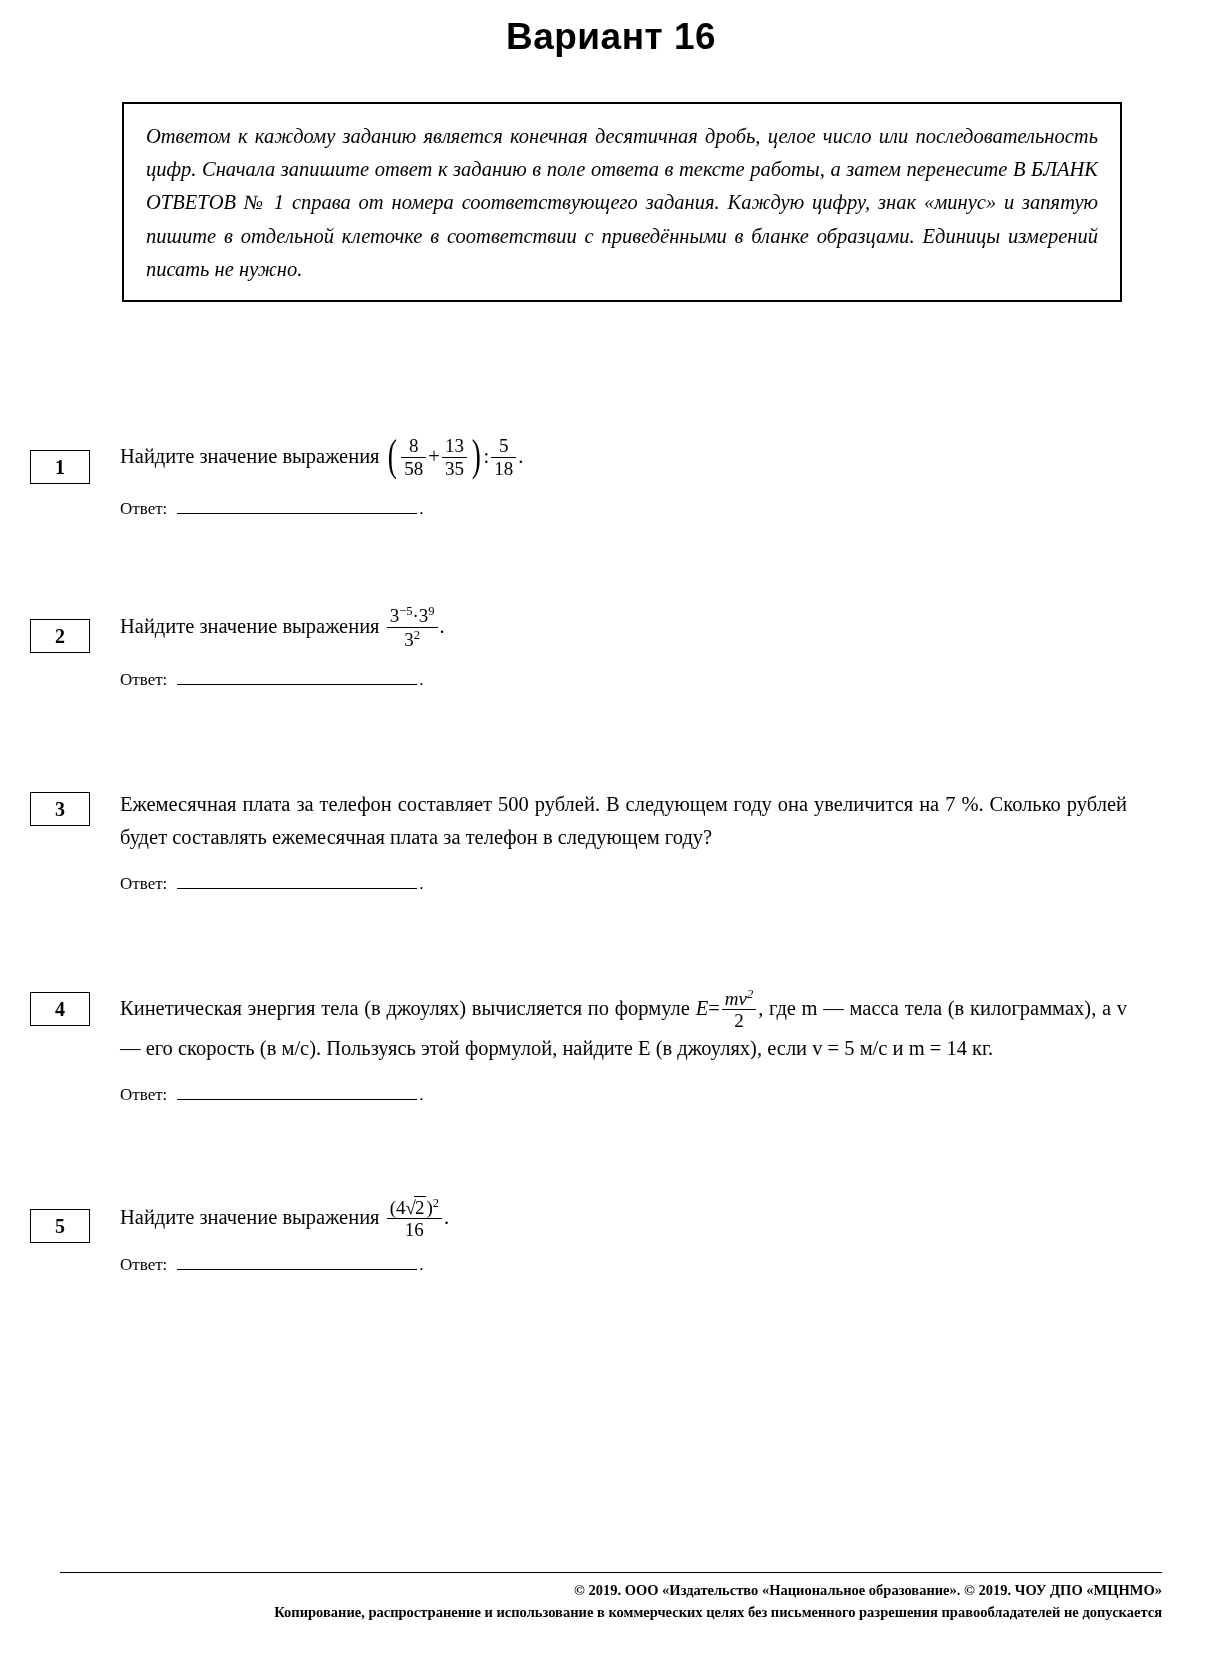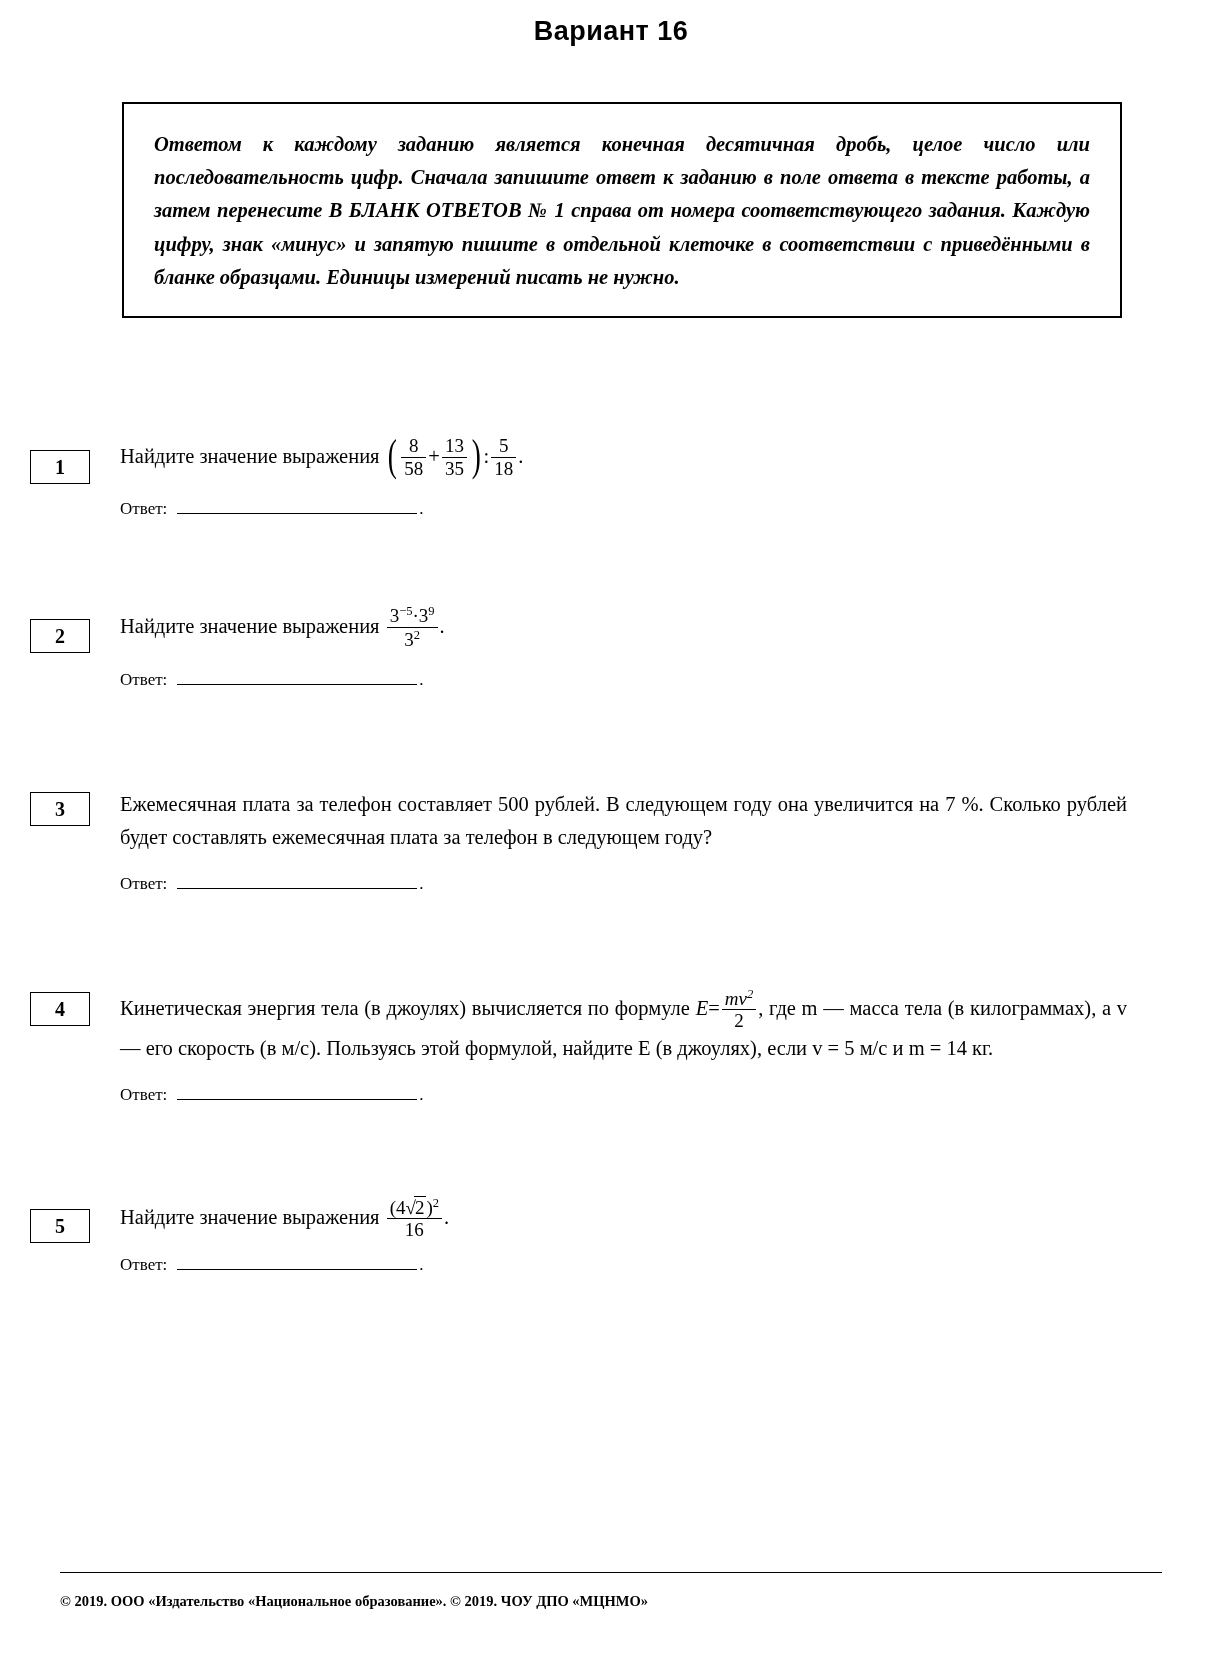--- a/index.html
+++ b/index.html
@@ -17,38 +17,38 @@
   .page {
     position: relative;
     width: 1222px;
     height: 1654px;
     box-sizing: border-box;
   }
   .title {
     text-align: center;
     font-family: "Liberation Sans", sans-serif;
     font-weight: bold;
-    font-size: 27px;
+    font-size: 37px;
     letter-spacing: 0.5px;
     margin-top: 16px;
     margin-bottom: 0;
   }
   .instructions-box {
     position: absolute;
     left: 122px;
     top: 86px;
     width: 1000px;
     border: 2px solid #000;
     box-sizing: border-box;
     padding: 16px 22px 14px 22px;
   }
   .instructions-box p {
-    margin: 8px;
+    margin: 0;
     font-style: italic;
-    font-weight: bold;
+    font-weight: normal;
     font-size: 20.5px;
     line-height: 1.62;
     text-align: justify;
     text-justify: inter-word;
   }
   .tasks {
     position: absolute;
     left: 0;
     top: 420px;
     width: 1222px;
@@ -128,22 +128,22 @@
     border-top: 1.3px solid #000;
     padding: 0 2px 0 1px;
     margin-left: -2px;
   }
   .footer {
     position: absolute;
     left: 60px;
     top: 1556px;
     width: 1102px;
     border-top: 1.6px solid #000;
-    padding-top: 18px;
-    text-align: left;
+    padding-top: 7px;
+    text-align: right;
     font-family: "Liberation Serif", serif;
     font-size: 14.5px;
     font-weight: bold;
     line-height: 1.5;
   }
 </style>
 </head>
 <body>
 
 <div class="page">
@@ -220,15 +220,16 @@
       </div>
       <div class="answer-line" style="margin-top:10px;">
         <span>Ответ:</span><span class="blank"></span>.
       </div>
     </div>
 
   </div>
 
   <div class="footer">
     <div>© 2019. ООО «Издательство «Национальное образование». © 2019. ЧОУ ДПО «МЦНМО»</div>
+    <div>Копирование, распространение и использование в коммерческих целях без письменного разрешения правообладателей не допускается</div>
   </div>
 
 </div>
 
 </body></html>

